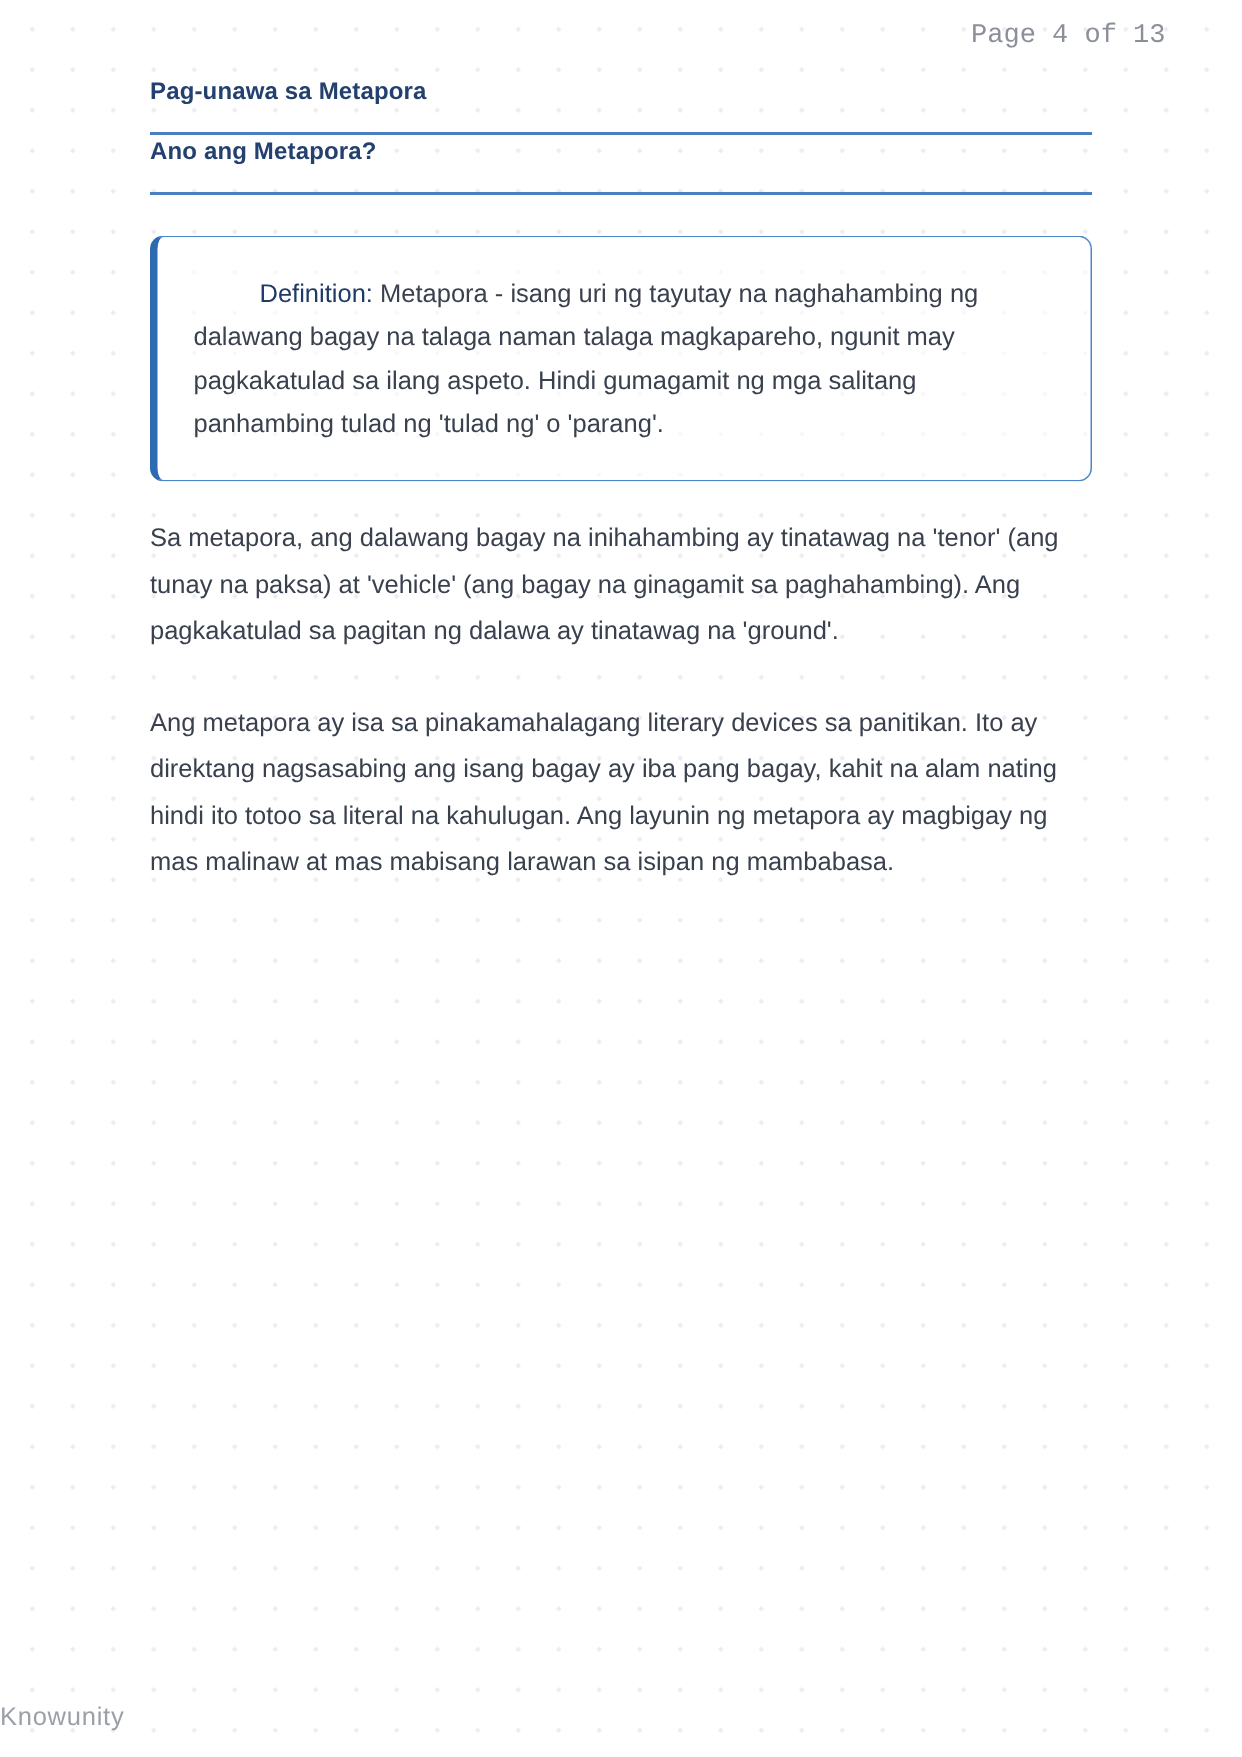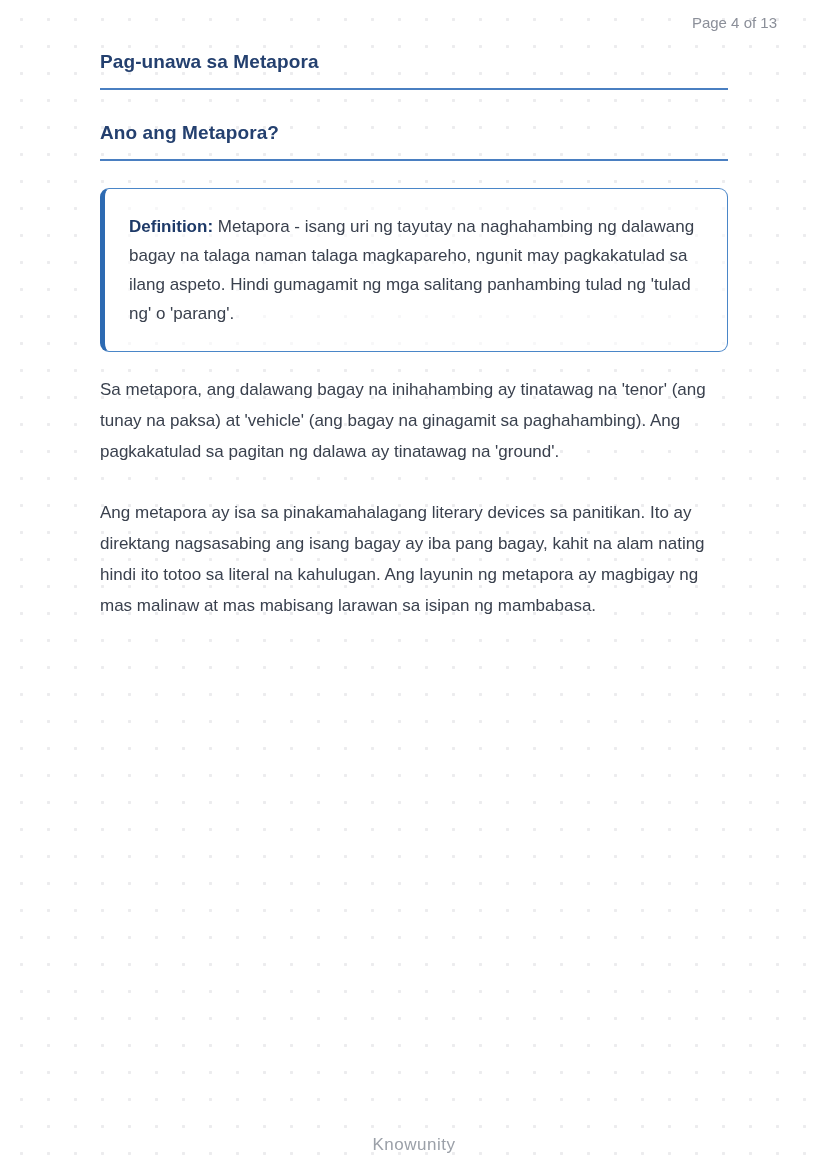--- a/index.html
+++ b/index.html
@@ -15,80 +15,81 @@
     background-size: 27px 27px;
     background-position: 8px 6px;
     font-family: "Liberation Sans", "DejaVu Sans", sans-serif;
     overflow: hidden;
   }
 
   .page-indicator {
     position: absolute;
     top: 14px;
     right: 51px;
-    font-family: Liberation Sans, sans-serif;
-    font-size: 15px;
+    font-family: Liberation Mono, monospace;
+    font-size: 18px;
     color: #8b8f99;
   }
 
   .content {
     position: absolute;
     left: 100px;
     top: 50px;
     width: 628px;
   }
 
   h1.doc-title, h2.section-heading {
     margin: 0;
-    font-size: 19px;
+    font-size: 16px;
     line-height: 24px;
     font-weight: 700;
     color: #24406f;
     letter-spacing: 0.1px;
     padding-bottom: 14px;
     border-bottom: 2px solid #4a7fc1;
   }
 
-  h2.section-heading { margin-top: 31px; }
+  h2.section-heading { }
 
   .definition-box {
     margin-top: 27px;
     border: 1.6px solid #4a86c8;
     border-left: 5px solid #2d6ab2;
     border-radius: 9px;
     padding: 23px 28px 23px 24px;
     background: rgba(255,255,255,0.6);
   }
 
   .definition-box p {
     margin: 0;
     font-size: 17px;
     line-height: 29px;
     color: #3a414e;
   }
 
   .definition-label {
-    font-weight: 700;
+    font-weight: 400;
     color: #1e3a68;
+    margin-left: 44px;
   }
 
   .body-paragraph {
     margin: 22px 0 0 0;
     font-size: 17px;
     line-height: 31px;
     color: #3a414e;
   }
   .body-paragraph.first { margin-top: 30px; }
 
   .footer-brand {
     position: absolute;
     bottom: 16px;
     left: 0;
     width: 100%;
-    text-align: center;
+    text-align: left;
     font-size: 17px;
     letter-spacing: 0.5px;
     color: #9ba0a8;
   }
 </style>
 </head>
 <body>
 
 <div class="page">
 

